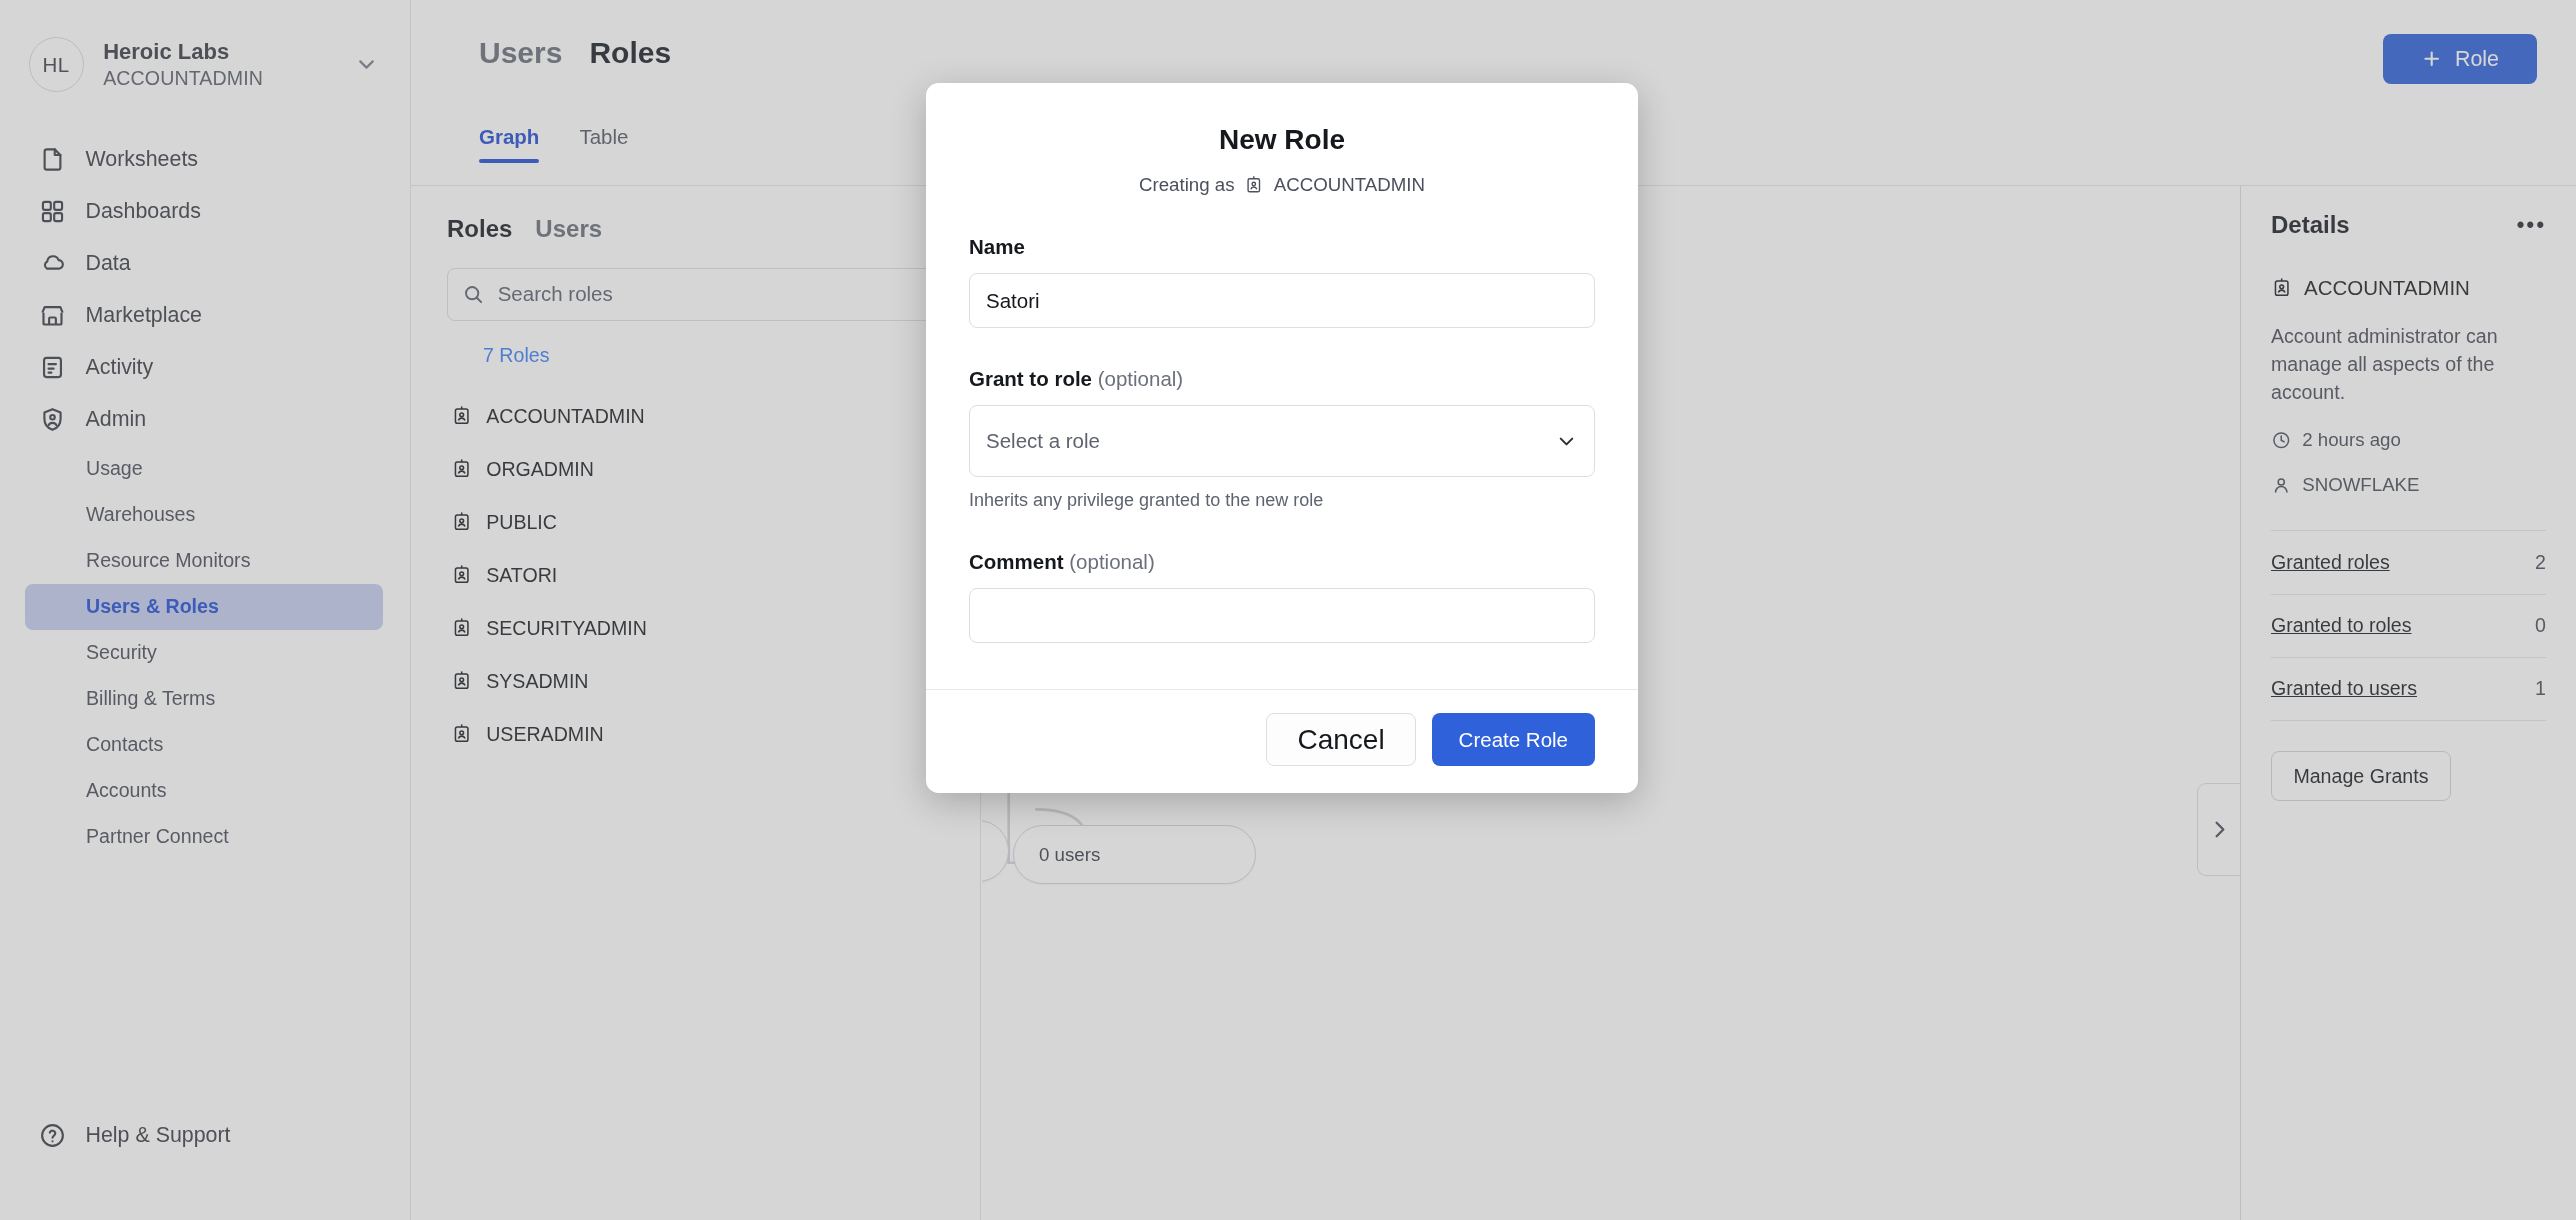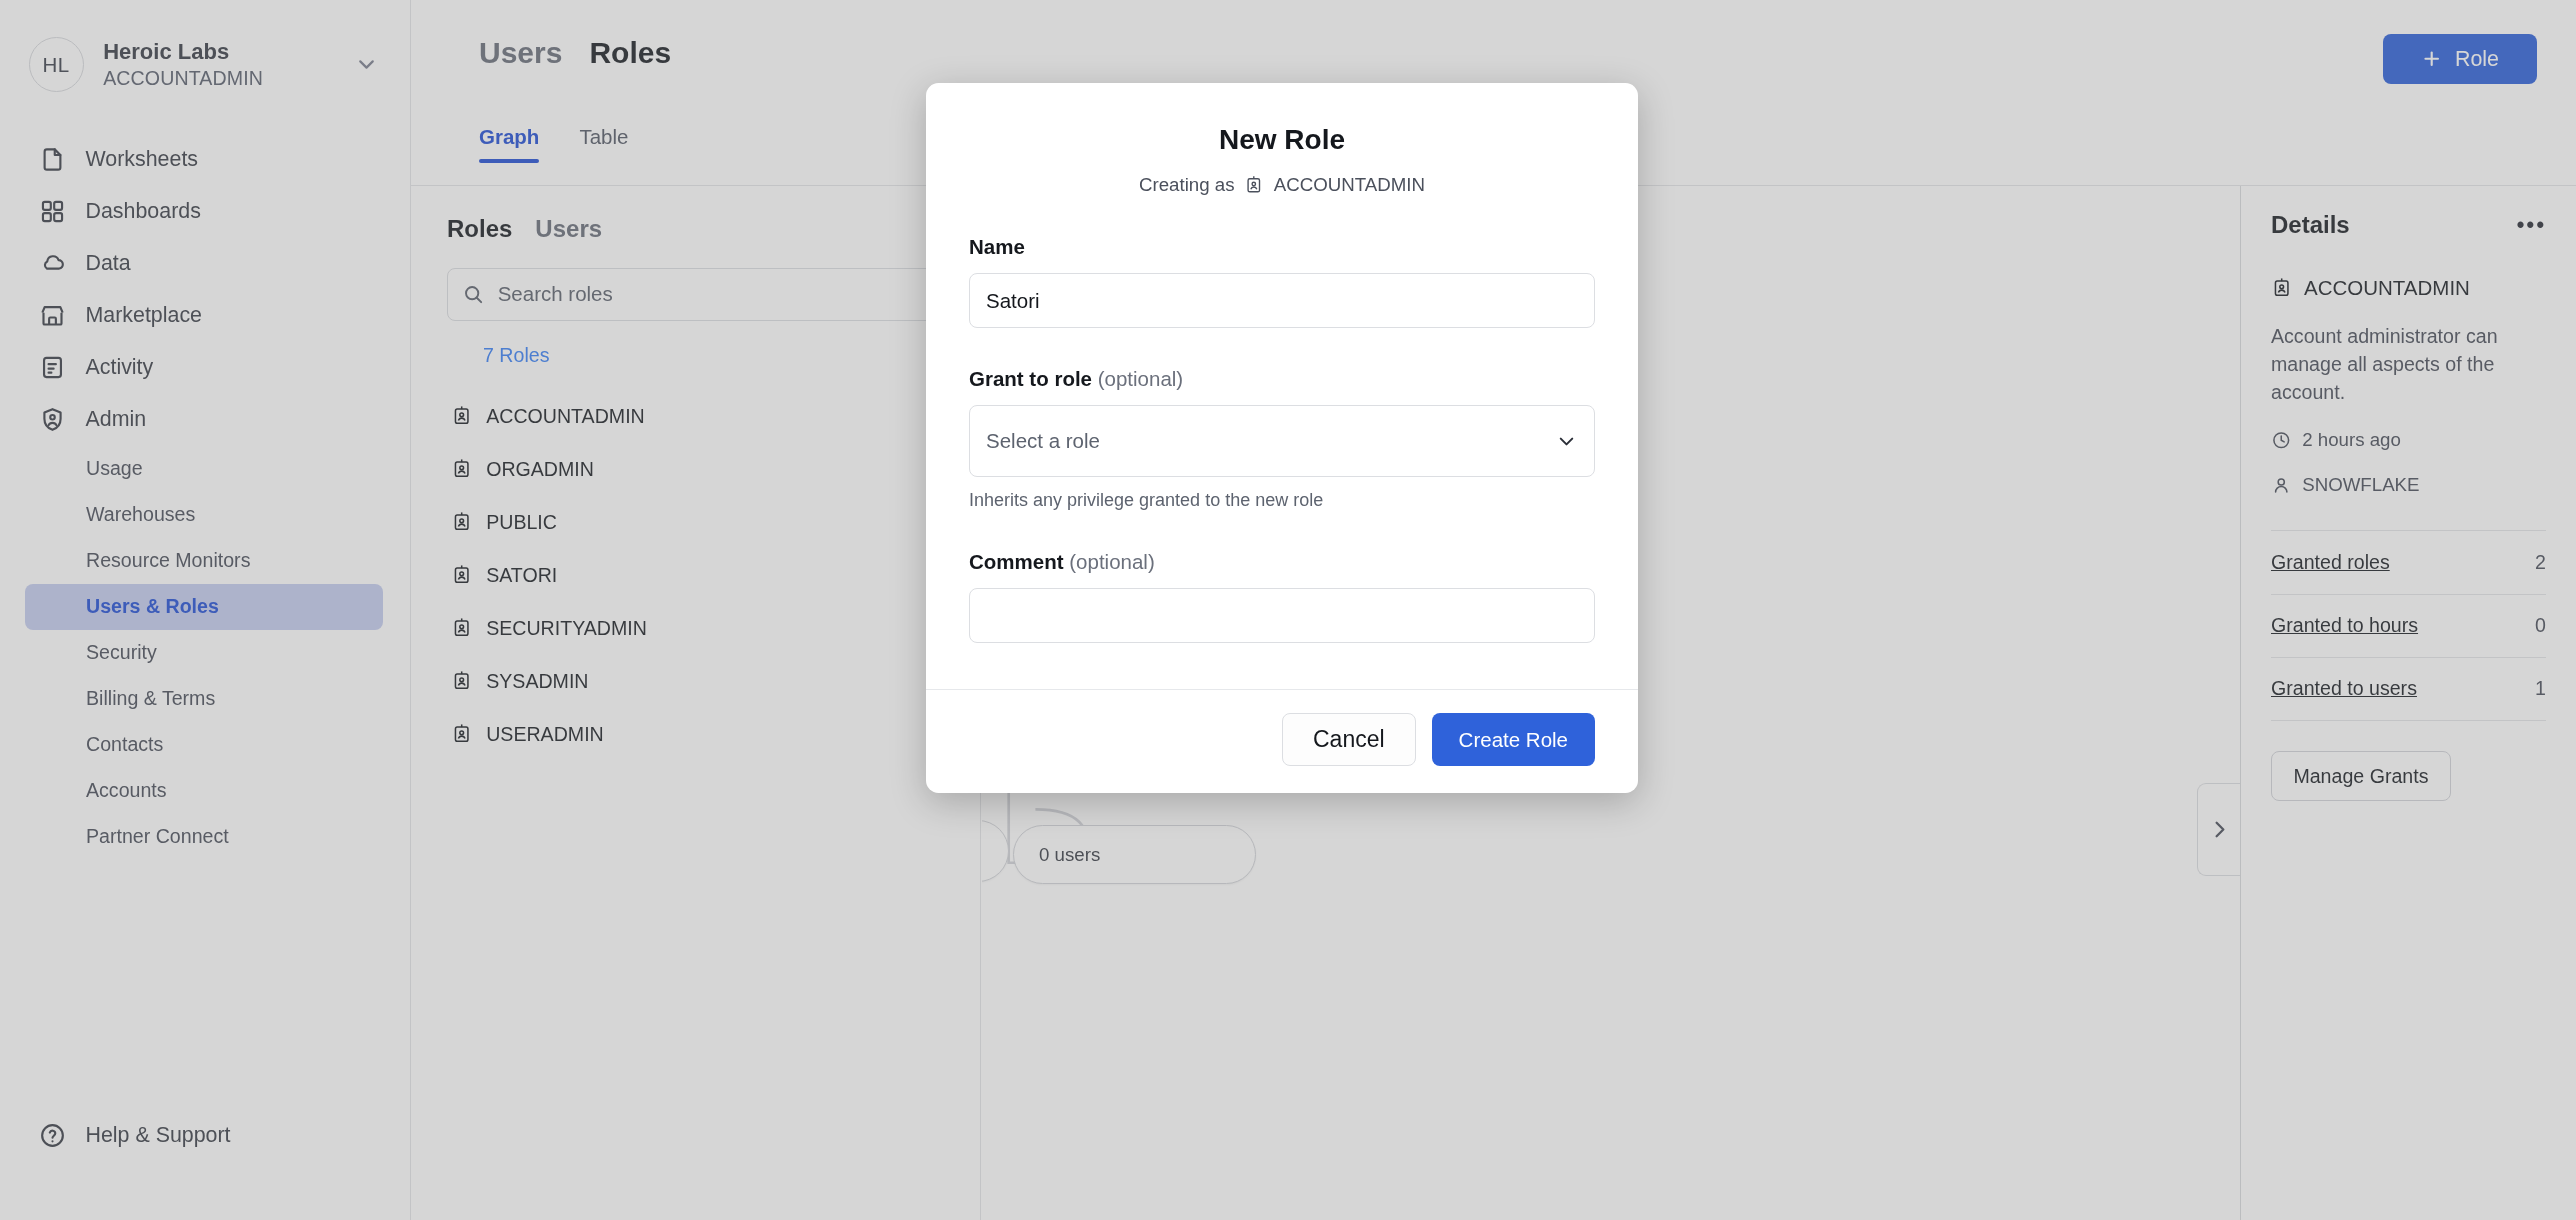--- a/index.html
+++ b/index.html
@@ -227,21 +227,21 @@
   }
   .fld-hint { margin-top: 12.5px; font-size: 18px; color: #5d636f; }
   .modal-footer {
     border-top: 0.9px solid #e6e8eb;
     padding: 23px 43px 27px 43px;
     display: flex; justify-content: flex-end; gap: 16px;
   }
   #cancel-button {
     height: 53px; padding: 0 30px; border-radius: 8px;
     border: 0.9px solid #dcdee2; background: #fdfdfd;
-    font-family: inherit; font-size: 23px; color: #15181d; cursor: pointer;
+    font-family: inherit; font-size: 28px; color: #15181d; cursor: pointer;
   }
   #create-role-button {
     height: 53px; padding: 0 27px; border-radius: 8px;
     border: none; background: #2f62da; color: #fff;
     font-family: inherit; font-size: 20.5px; cursor: pointer;
   }
   svg { display: block; }
 </style>
 </head>
 <body>
@@ -587,21 +587,21 @@
         </span>
         <span>SNOWFLAKE</span>
       </div>
 
       <div class="dp-stats">
         <div class="dp-stat">
           <span class="k">Granted roles</span>
           <span class="v">2</span>
         </div>
         <div class="dp-stat">
-          <span class="k">Granted to hours</span>
+          <span class="k">Granted to roles</span>
           <span class="v">0</span>
         </div>
         <div class="dp-stat">
           <span class="k">Granted to users</span>
           <span class="v">1</span>
         </div>
       </div>
 
       <button id="manage-grants">Manage Grants</button>
     </div>

